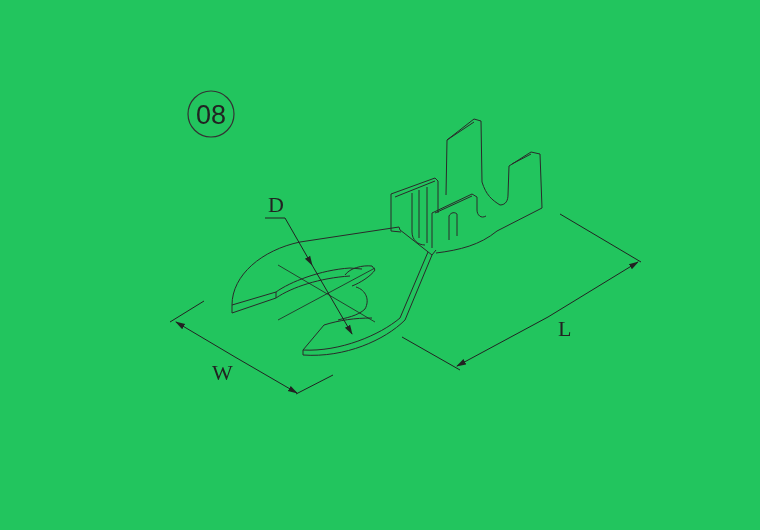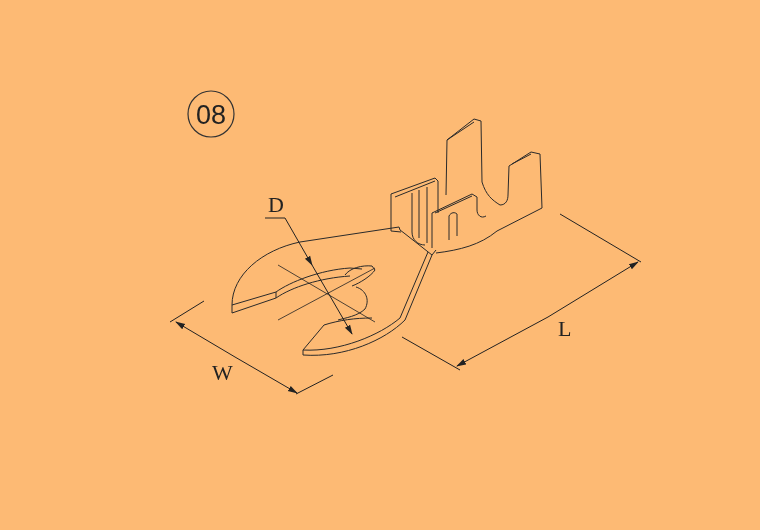--- a/index.html
+++ b/index.html
@@ -1,16 +1,16 @@
 <!DOCTYPE html>
 <html><head>
 <meta charset="utf-8">
 <style>
   html, body { margin:0; padding:0; background:#ffffff; }
-  #canvas { position:relative; width:760px; height:530px; background:#fdba74; overflow:hidden; }
+  #canvas { position:relative; width:760px; height:530px; background:#22c55e; overflow:hidden; }
   svg { position:absolute; left:0; top:0; }
   .badge-text { font-family:"Liberation Sans", sans-serif; font-size:27px; fill:#222; }
   .dim-text { font-family:"Liberation Serif", serif; font-size:22px; fill:#222; }
 </style>
 </head>
 <body>
 
 <div id="canvas">
 <svg width="760" height="530" viewBox="0 0 760 530">
   <defs>

